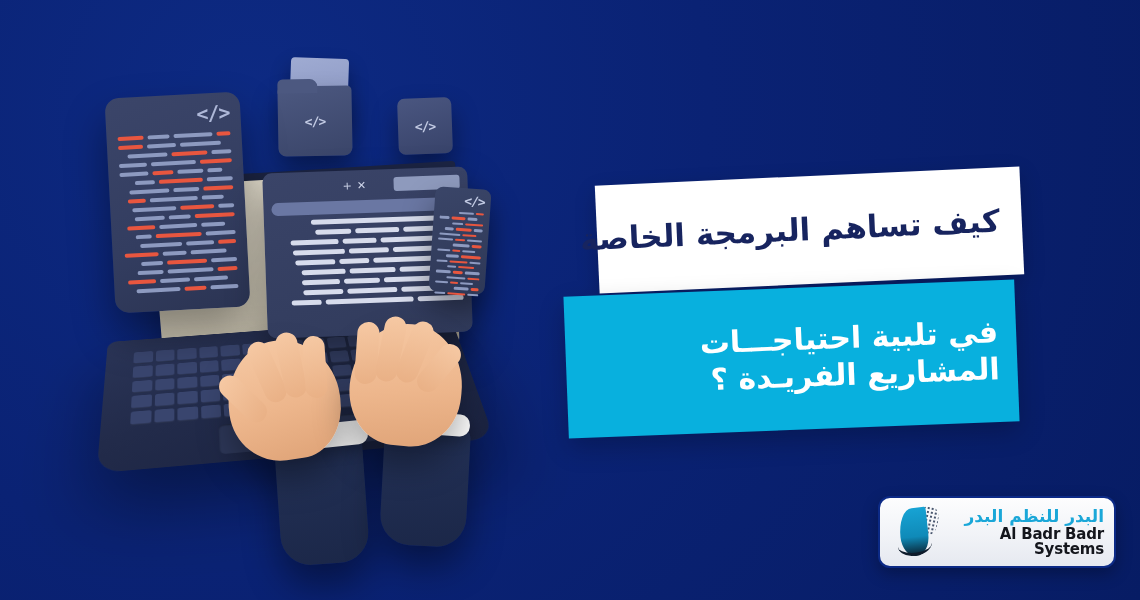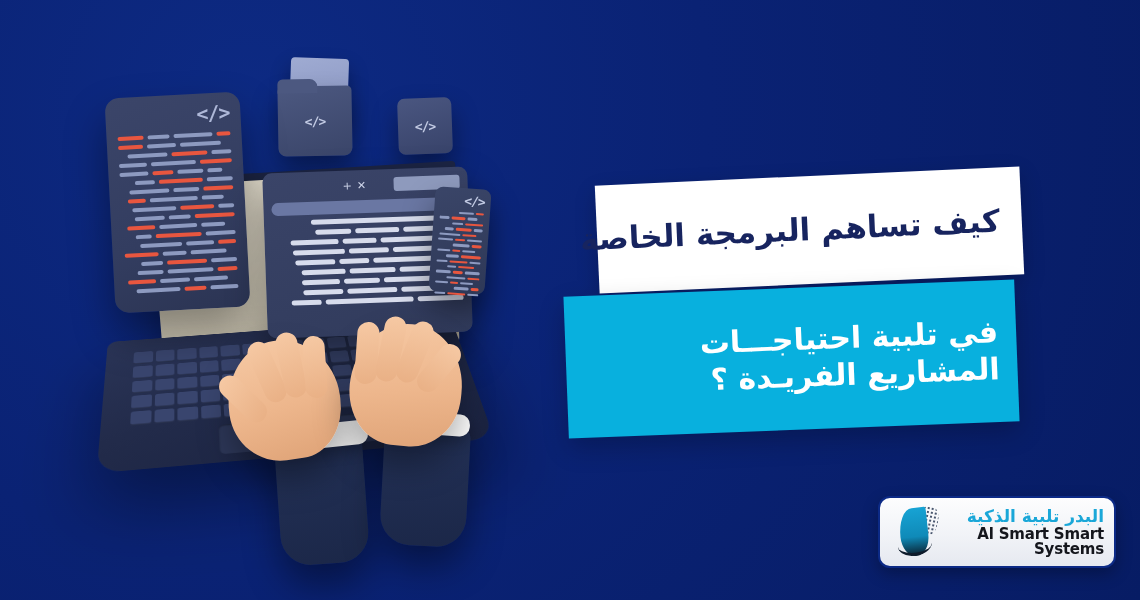--- a/index.html
+++ b/index.html
@@ -499,22 +499,22 @@
     <span class="txt">كيف تساهم البرمجة الخاصة</span>
   </div>
 
   <div class="band-cyan">
     <span class="txt">في تلبية احتياجـــات</span>
     <span class="txt">المشاريع الفريـدة ؟</span>
   </div>
 
   <div class="logo">
     <div class="logo-txt">
-      <span class="logo-ar">البدر تلبية الذكية</span>
-      <span class="logo-en">Al Smart Smart Systems</span>
+      <span class="logo-ar">البدر للنظم البدر</span>
+      <span class="logo-en">Al Badr Badr Systems</span>
     </div>
     <div class="emblem">
       <span class="dots"></span>
       <span class="drop"></span>
       <span class="cal"></span>
     </div>
   </div>
 
 </div>
 

